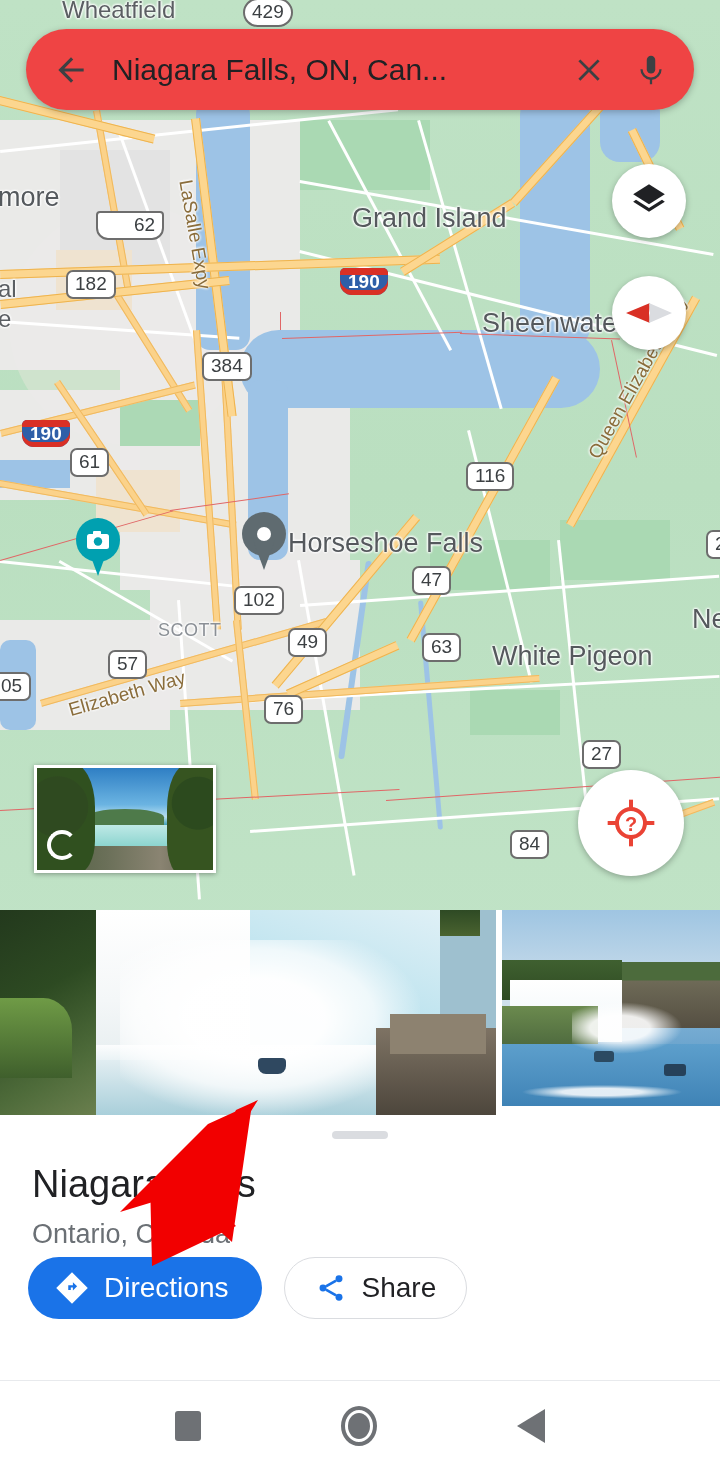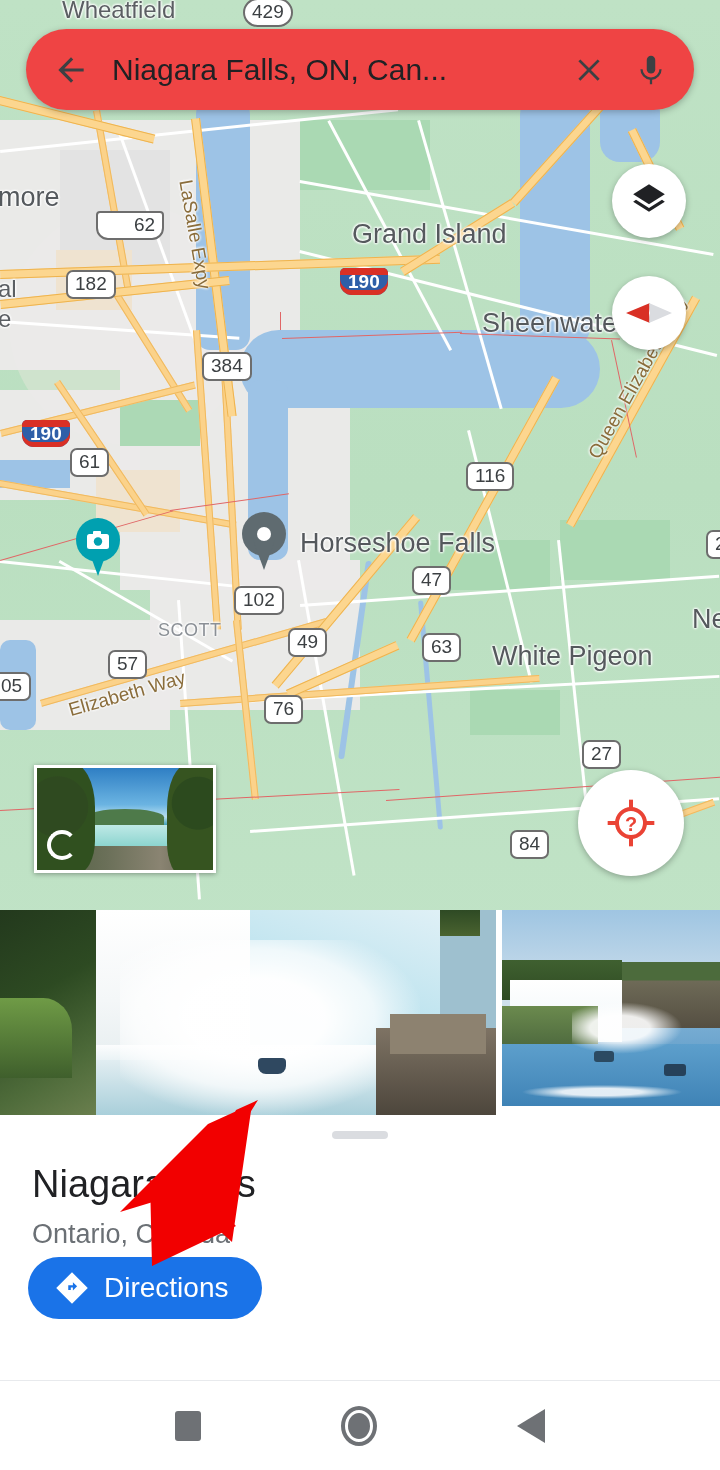--- a/index.html
+++ b/index.html
@@ -278,26 +278,26 @@
     <div class="border-red" style="left:170px;top:510px;width:120px;transform:rotate(-8deg);"></div>
     <div class="border-red" style="left:280px;top:330px;width:18px;transform:rotate(-90deg);"></div>
     <div class="border-red" style="left:282px;top:338px;width:180px;transform:rotate(-2deg);"></div>
     <div class="border-red" style="left:460px;top:333px;width:160px;transform:rotate(2deg);"></div>
     <div class="border-red" style="left:612px;top:340px;width:120px;transform:rotate(78deg);"></div>
     <div class="border-red" style="left:0;top:810px;width:400px;transform:rotate(-3deg);"></div>
     <div class="border-red" style="left:386px;top:800px;width:340px;transform:rotate(-4deg);"></div>
 
     <div id="map-labels">
         <div class="maplabel mid" style="left: 62px; top: -4px;">Wheatfield</div>
-        <div class="maplabel big" style="left: 352px; top: 219px;">Grand Island</div>
+        <div class="maplabel big" style="left: 352px; top: 203px;">Grand Island</div>
         <div class="maplabel big" style="left: 482px; top: 308px;">Sheenwater</div>
         <div class="maplabel big" style="left: -2px; top: 182px;">more</div>
         <div class="maplabel mid" style="left: -2px; top: 275px;">al</div>
         <div class="maplabel mid" style="left: -2px; top: 305px;">e</div>
-        <div class="maplabel big" style="left: 288px; top: 528px; padding-left: 12px;">Horseshoe Falls</div>
+        <div class="maplabel big" style="left: 288px; top: 528px;">Horseshoe Falls</div>
         <div class="maplabel big" style="left: 492px; top: 641px;">White Pigeon</div>
         <div class="maplabel big" style="left: 692px; top: 604px;">Ne</div>
         <div class="maplabel small" style="left: 158px; top: 620px;">SCOTT</div>
       </div>
     <div id="map-roadnames">
         <div class="maplabel road-name" style="left: 196px; top: 178px; transform: rotate(80deg); transform-origin: 0px 0px;">LaSalle Expy</div>
         <div class="maplabel road-name" style="left: 584px; top: 452px; transform: rotate(-61deg); transform-origin: 0px 0px;">Queen Elizabeth Way</div>
         <div class="maplabel road-name" style="left: 66px; top: 700px; transform: rotate(-16deg); transform-origin: 0px 0px;">Elizabeth Way</div>
       </div>
     <div id="map-shields">
@@ -426,20 +426,29 @@
     <div class="place-sub">Ontario, Canada</div>
 
     <div class="actions">
       <div class="act primary">
         <svg width="36" height="36" viewBox="0 0 24 24">
           <path d="M12 1.5 22.5 12 12 22.5 1.5 12z" fill="#fff"></path>
           <path d="M12.6 8.2v1.9h-3.1v3.3h1.7v-1.7h1.4v1.9l2.8-2.7z" fill="#1a73e8"></path>
         </svg>
         <span>Directions</span>
       </div>
+      <div class="act ghost">
+        <svg width="32" height="32" viewBox="0 0 24 24">
+          <circle cx="18" cy="5" r="2.6" fill="#1a73e8"></circle>
+          <circle cx="6" cy="12" r="2.6" fill="#1a73e8"></circle>
+          <circle cx="18" cy="19" r="2.6" fill="#1a73e8"></circle>
+          <path d="M8.2 10.8 15.8 6.4M8.2 13.2l7.6 4.4" stroke="#1a73e8" stroke-width="2" fill="none"></path>
+        </svg>
+        <span>Share</span>
+      </div>
     </div>
   </div>
 
   <div class="navbar">
     <div class="nav-sq"></div>
     <div class="nav-home">
         <i></i>
       </div>
     <div class="nav-back"></div>
   </div>

